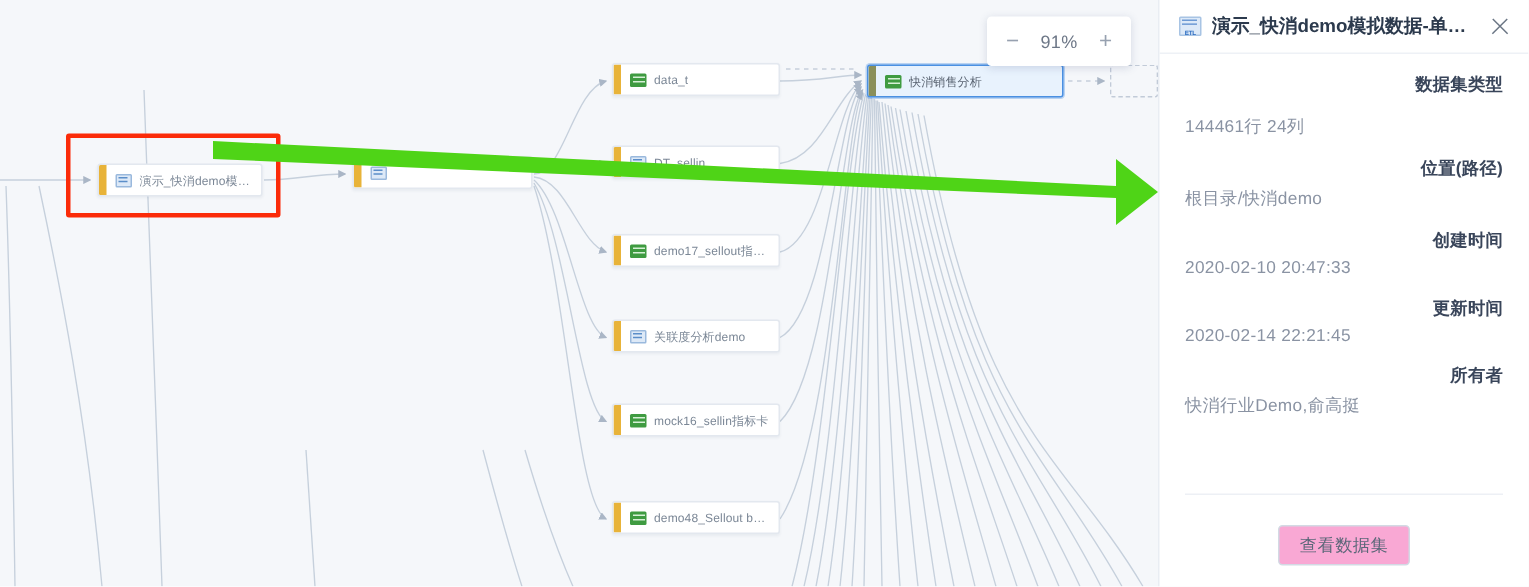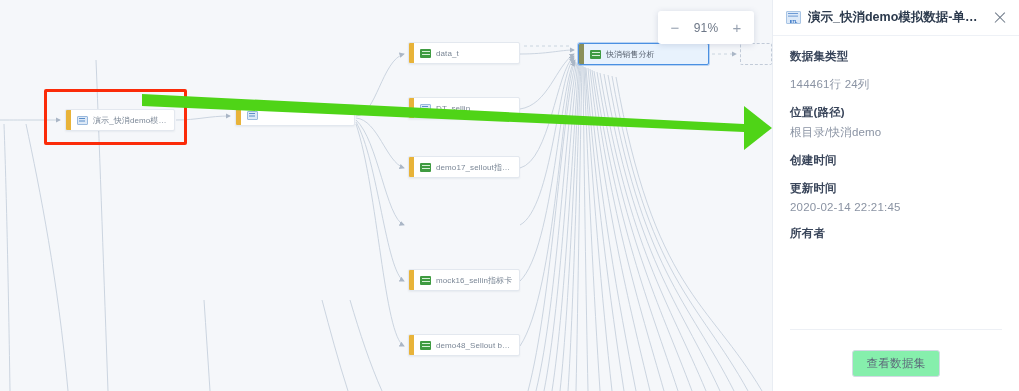--- a/index.html
+++ b/index.html
@@ -217,41 +217,42 @@
     padding: 13px 17px 0 17px;
     overflow: hidden;
   }
   .field { margin-bottom: 13px; }
   .field .f-label {
     font-size: 11.5px;
     color: #39455a;
     font-weight: bold;
     margin-bottom: 5px;
     letter-spacing: .2px;
+    text-align: right;
   }
   .field .f-value {
     font-size: 11.5px;
     color: #8a93a3;
     letter-spacing: .2px;
   }
 
   #panel-footer {
     flex: 0 0 auto;
     padding: 0 17px 14px 17px;
   }
   #panel-divider {
     height: 1px;
     background: #edf0f5;
     margin: 2px 0 20px 0;
   }
   #view-dataset-btn {
     display: block;
     margin: 0 auto;
     width: 88px; height: 27px;
-    background: #86efac;
+    background: #f9a8d4;
     border: 1px solid #d3dae4;
     border-radius: 3px;
     color: #5c6779;
     font-size: 11.5px;
     font-family: "Liberation Sans", "DejaVu Sans", sans-serif;
     cursor: pointer;
     letter-spacing: .3px;
   }
 </style>
 </head>
@@ -347,20 +348,25 @@
       <span class="ic ds-blue"></span>
       <span class="lbl">DT_sellin</span>
     </div>
 
     <div class="node" style="left:408px; top:156px; width:112px;">
       <span class="bar"></span>
       <span class="ic ds-green"></span>
       <span class="lbl">demo17_sellout指标卡</span>
     </div>
 
+    <div class="node" style="left:408px; top:213px; width:112px;">
+      <span class="bar"></span>
+      <span class="ic ds-blue"></span>
+      <span class="lbl">关联度分析demo</span>
+    </div>
 
     <div class="node" style="left:408px; top:269px; width:112px;">
       <span class="bar"></span>
       <span class="ic ds-green"></span>
       <span class="lbl">mock16_sellin指标卡</span>
     </div>
 
     <div class="node" style="left:408px; top:334px; width:112px;">
       <span class="bar"></span>
       <span class="ic ds-green"></span>
@@ -408,29 +414,31 @@
         <div class="f-value">144461行 24列</div>
       </div>
 
       <div class="field">
         <div class="f-label">位置(路径)</div>
         <div class="f-value">根目录/快消demo</div>
       </div>
 
       <div class="field">
         <div class="f-label">创建时间</div>
+        <div class="f-value">2020-02-10 20:47:33</div>
       </div>
 
       <div class="field">
         <div class="f-label">更新时间</div>
         <div class="f-value">2020-02-14 22:21:45</div>
       </div>
 
       <div class="field">
         <div class="f-label">所有者</div>
+        <div class="f-value">快消行业Demo,俞高挺</div>
       </div>
 
     </div>
 
     <div id="panel-footer">
       <div id="panel-divider"></div>
       <button id="view-dataset-btn">查看数据集</button>
     </div>
 
   </div>

